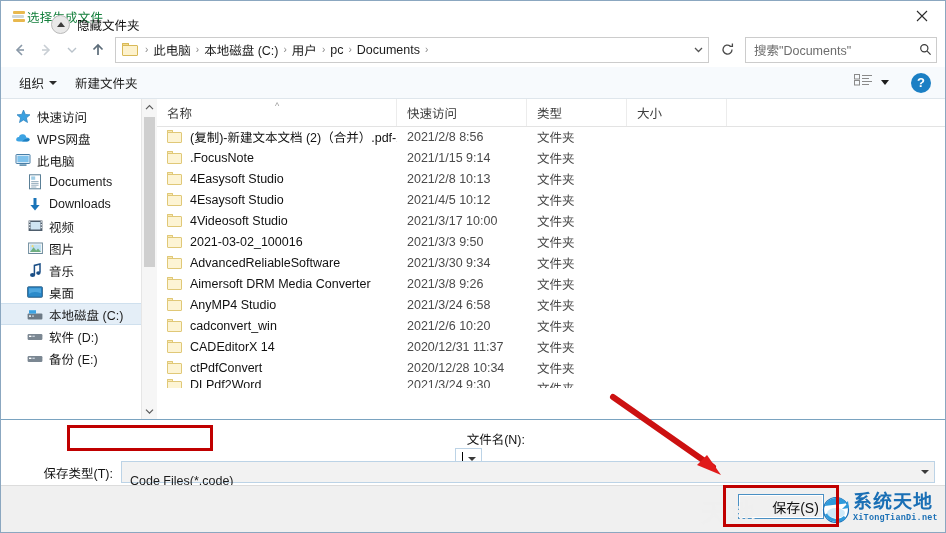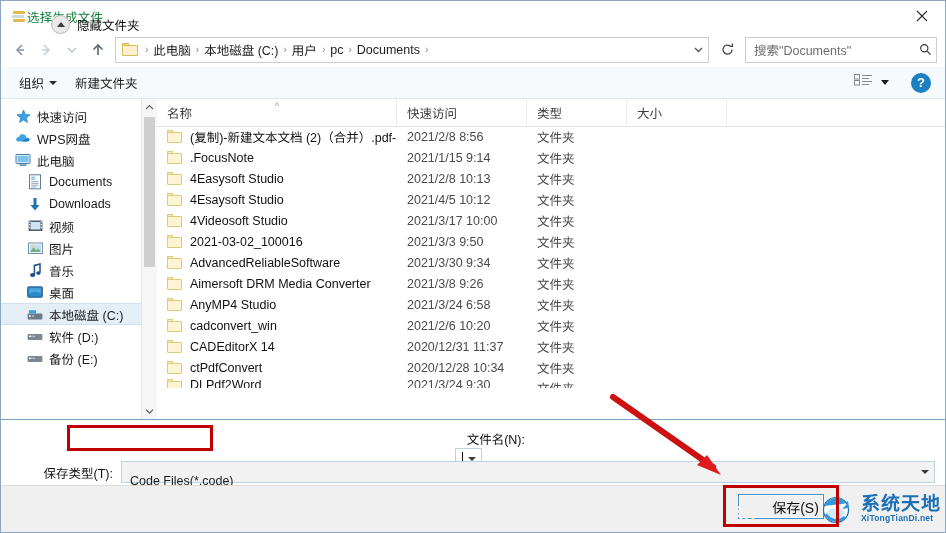--- a/index.html
+++ b/index.html
@@ -528,21 +528,21 @@
     width: 126px; height: 42px;
     display: flex;
     align-items: center;
     pointer-events: none;
   }
   .wm-globe {
     width: 34px; height: 34px;
     flex: none;
     position: relative;
   }
-  .wm-text { margin-left: 8px; }
+  .wm-text { margin-left: 0; font-family: Liberation Mono, monospace; }
   .wm-cn {
     font-size: 19px;
     font-weight: bold;
     color: #1a6fb5;
     letter-spacing: 1px;
     line-height: 19px;
     white-space: nowrap;
   }
   .wm-en {
     font-size: 8.5px;

